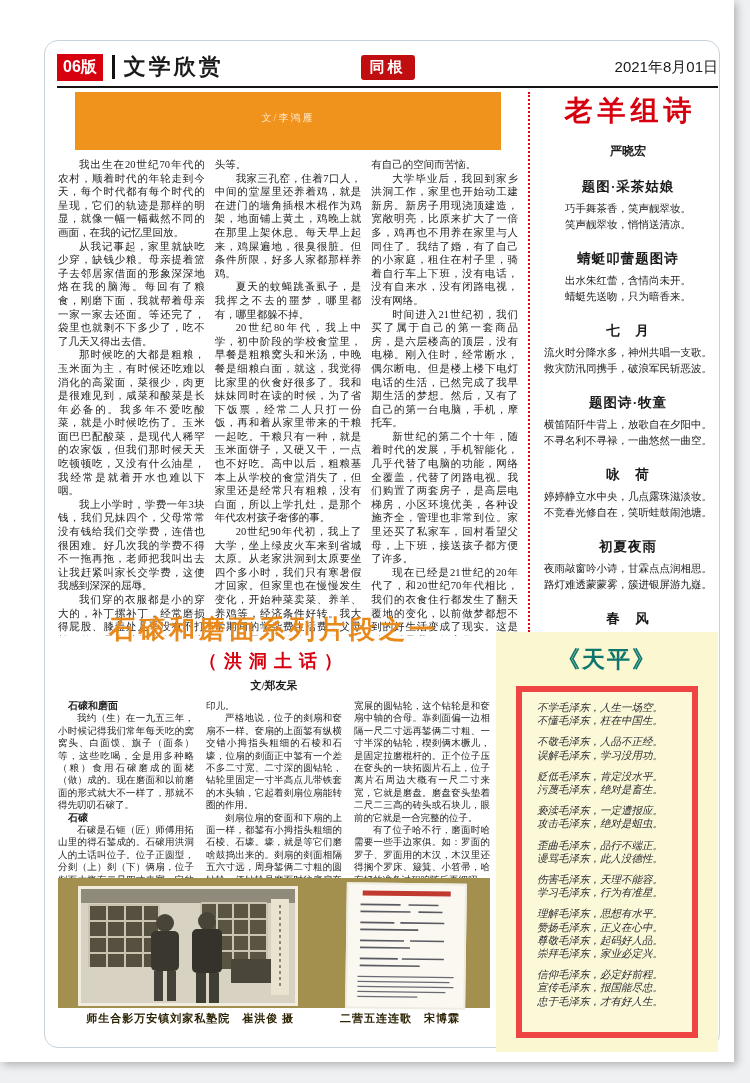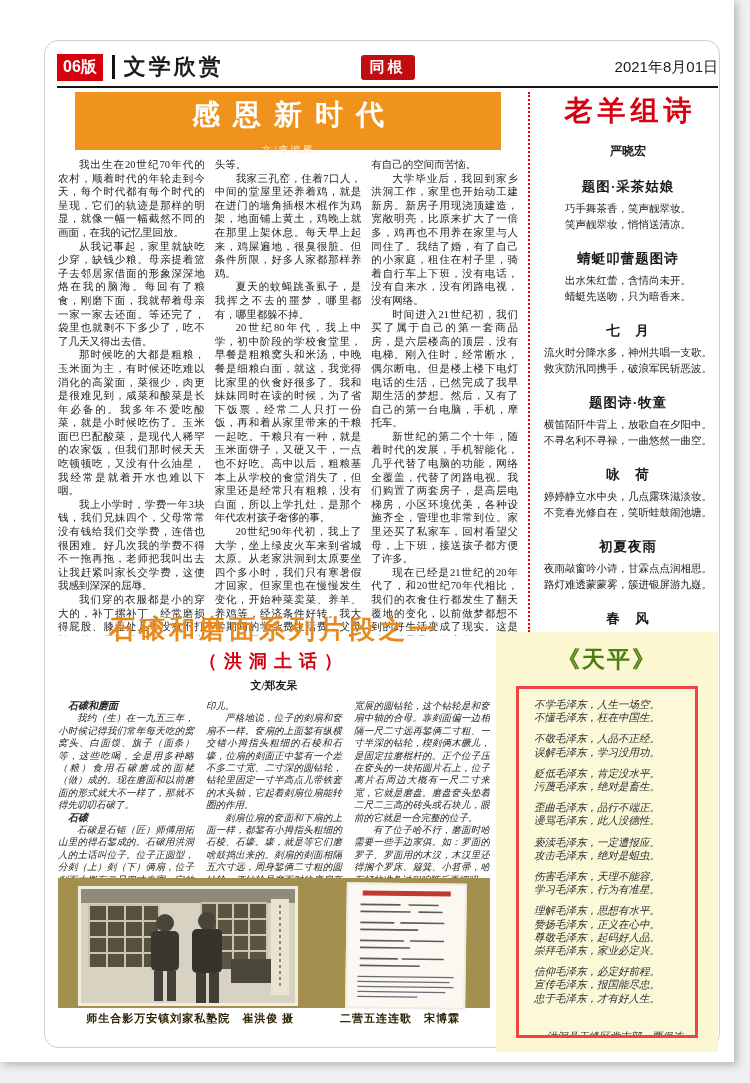--- a/index.html
+++ b/index.html
@@ -47,21 +47,21 @@
   .poem { margin-top:18px; }
   .poem-title { font-size:13.5px; font-weight:bold; margin-bottom:5px; letter-spacing:1px; }
   .poem-line { font-size:10.5px; line-height:15.5px; white-space:nowrap; }
 
   
   .mill { position:absolute; left:58px; top:612px; width:432px; text-align:center; }
   .mill-title { color:#e8891c; font-size:26px; font-weight:bold; letter-spacing:4px; }
   .mill-subtitle { color:#d6000f; font-size:18px; font-weight:bold; letter-spacing:7px; margin-top:2px; }
   .mill-byline { font-size:11px; font-weight:bold; margin-top:5px; }
   .mill-cols { display:flex; gap:12px; margin-top:7px; height:184px; overflow:hidden;
-               text-align:justify;font-style:italic; }
+               text-align:justify; }
   .mcol { flex:1; font-size:9.5px; line-height:12.4px; color:#232323; }
   .mcol p { text-indent:2em; }
   .mcol p.cont { text-indent:0; }
   .mhead { font-weight:bold; font-size:10px; text-indent:1em; text-align:left; }
 
   
   .photo-panel { position:absolute; left:58px; top:878px; width:432px; height:130px;
                  background:#a3904e; }
   .photo-left { position:absolute; left:20px; top:8px; width:220px; height:120px;
                 border:3px solid #f0ece0; background:#dcd7c8; }
@@ -69,23 +69,23 @@
                  border:2px solid #efece2; background:#faf8f0; transform:rotate(.8deg); }
   .caption { position:absolute; top:133px; color:#2e2506; font-size:11px; font-weight:bold;
              text-align:center; letter-spacing:1px; }
   .caption.l { left:6px; width:252px; }
   .caption.r { left:258px; width:168px; }
 
   
   .tianping { position:absolute; left:496px; top:632px; width:222px; height:420px;
               background:#fbf7d0; }
   .tp-title { text-align:center; font-size:23px; font-weight:bold; letter-spacing:2px;
-              padding-top:12px; color:#4d7c0f; }
+              padding-top:12px; color:#0f766e; }
   .tp-box { position:absolute; left:20px; top:54px; width:182px; height:352px;
-            border:3px solid #ef4444; background:#fcf9d8; padding:9px 6px 0 15px;
+            border:6px solid #ef4444; background:#fcf9d8; padding:9px 6px 0 15px;
             overflow:hidden; }
   .tp-stanza { margin-bottom:8px; }
   .tp-line { font-size:10.5px; line-height:13.2px; color:#2b2b33; font-style:italic;
              white-space:nowrap; }
   .tp-sign { margin-top:24px; text-align:right; padding-right:6px; }
   .tp-sign .tp-line { line-height:15px; }
 </style>
 </head>
 <body>
 
@@ -97,21 +97,20 @@
     <span class="badge">06版</span>
     <span class="vbar"></span>
     <span class="section-title">文学欣赏</span>
     <span class="logo">同根</span>
     <span class="date">2021年8月01日</span>
   </div>
   <div class="header-rule"></div>
 
   <div class="feature">
     <div class="feature-head">
-      <div class="feature-title">感恩新时代</div>
       <div class="feature-byline">文/李鸿雁</div>
     </div>
     <div class="feature-cols">
       <div class="fcol">
         <p>我出生在20世纪70年代的农村，顺着时代的年轮走到今天，每个时代都有每个时代的呈现，它们的轨迹是那样的明显，就像一幅一幅截然不同的画面，在我的记忆里回放。</p>
         <p>从我记事起，家里就缺吃少穿，缺钱少粮。母亲提着篮子去邻居家借面的形象深深地烙在我的脑海。每回有了粮食，刚磨下面，我就帮着母亲一家一家去还面。等还完了，袋里也就剩不下多少了，吃不了几天又得出去借。</p>
         <p>那时候吃的大都是粗粮，玉米面为主，有时候还吃难以消化的高粱面，菜很少，肉更是很难见到，咸菜和酸菜是长年必备的。我多年不爱吃酸菜，就是小时候吃伤了。玉米面巴巴配酸菜，是现代人稀罕的农家饭，但我们那时候天天吃顿顿吃，又没有什么油星，我经常是就着开水也难以下咽。</p>
         <p>我上小学时，学费一年3块钱，我们兄妹四个，父母常常没有钱给我们交学费，连借也很困难。好几次我的学费不得不一拖再拖，老师把我叫出去让我赶紧叫家长交学费，这使我感到深深的屈辱。</p>
         <p>我们穿的衣服都是小的穿大的，补丁摞补丁，经常磨损得屁股、膝盖处几乎没有不打补丁的。只有过年才会穿到崭新的衣服，却往往也得等到大年三十才能完工。全家的穿着从上到下都要母亲亲自缝制，我很小就会帮母亲给衣服上钉扣子，缝扣眼，给裤子上缝裤钩，给刚做好的鞋子打楦</p>
       </div>
@@ -252,26 +251,26 @@
       </div>
       <div class="tp-stanza">
         <div class="tp-line">不敬毛泽东，人品不正经。</div>
         <div class="tp-line">误解毛泽东，学习没用功。</div>
       </div>
       <div class="tp-stanza">
         <div class="tp-line">贬低毛泽东，肯定没水平。</div>
         <div class="tp-line">污蔑毛泽东，绝对是畜生。</div>
       </div>
       <div class="tp-stanza">
+        <div class="tp-line">亵渎毛泽东，一定遭报应。</div>
+        <div class="tp-line">攻击毛泽东，绝对是蛆虫。</div>
+      </div>
+      <div class="tp-stanza">
         <div class="tp-line">歪曲毛泽东，品行不端正。</div>
         <div class="tp-line">谩骂毛泽东，此人没德性。</div>
-      </div>
-      <div class="tp-stanza">
-        <div class="tp-line">亵渎毛泽东，一定遭报应。</div>
-        <div class="tp-line">攻击毛泽东，绝对是蛆虫。</div>
       </div>
       <div class="tp-stanza">
         <div class="tp-line">伤害毛泽东，天理不能容。</div>
         <div class="tp-line">学习毛泽东，行为有准星。</div>
       </div>
       <div class="tp-stanza">
         <div class="tp-line">理解毛泽东，思想有水平。</div>
         <div class="tp-line">赞扬毛泽东，正义在心中。</div>
         <div class="tp-line">尊敬毛泽东，起码好人品。</div>
         <div class="tp-line">崇拜毛泽东，家业必定兴。</div>

